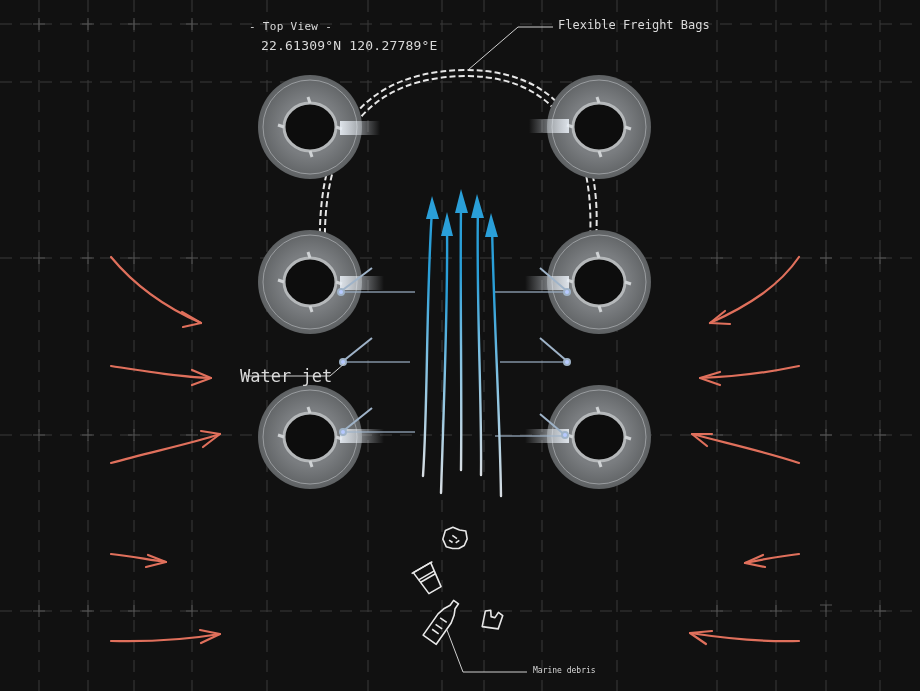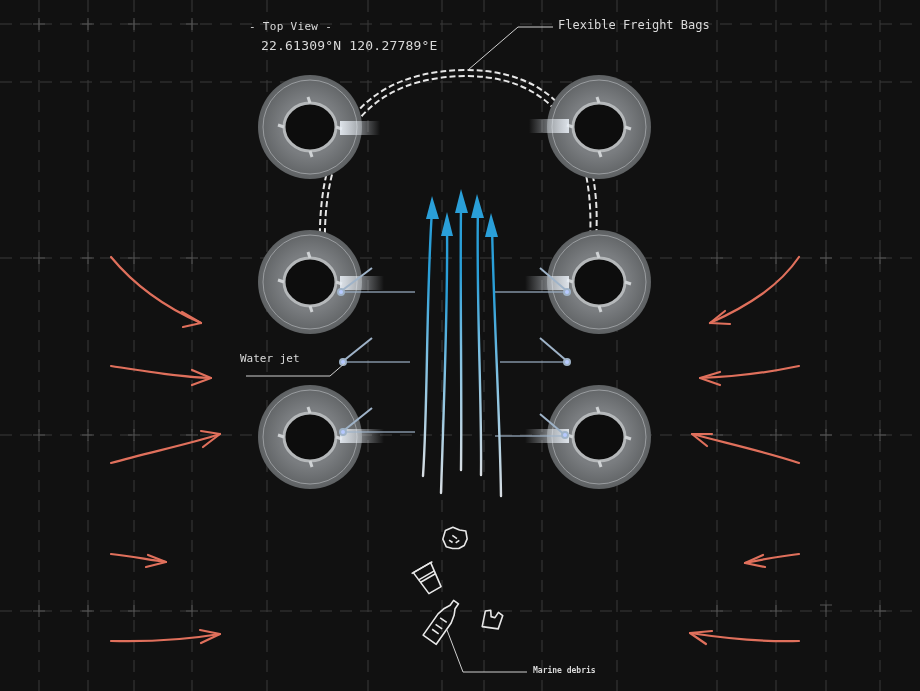--- a/index.html
+++ b/index.html
@@ -4,22 +4,22 @@
 <style>
   html, body { margin:0; padding:0; background:#111111; }
   body { width:920px; height:691px; overflow:hidden; position:relative;
          font-family:"DejaVu Sans Mono", "Liberation Mono", monospace; }
   #stage { position:absolute; left:0; top:0; width:920px; height:691px; }
   .label { position:absolute; color:#d9d9d9; white-space:nowrap;
            font-family:"DejaVu Sans Mono", "Liberation Mono", monospace; }
   .title { left:249px; top:20px; font-size:11px; letter-spacing:0.3px; }
   .coords { left:249px; top:38px; font-size:13px; letter-spacing:0.2px;margin-left:12px; }
   .lbl-bags { left:558px; top:18px; font-size:12px; }
-  .lbl-jet { left:240px; top:352px; font-size:11px; }
-  .lbl-debris { left:533px; top:666px; font-size:8px;font-weight:bold; }
+  .lbl-jet { left:240px; top:366px; font-size:17px; }
+  .lbl-debris { left:533px; top:666px; font-size:8px; }
 </style>
 </head>
 <body>
 
 <div id="stage">
 <svg width="920" height="691" viewBox="0 0 920 691" xmlns="http://www.w3.org/2000/svg">
   <defs>
     <radialGradient id="buoyGrad" cx="50%" cy="50%" r="50%">
       <stop offset="55%" stop-color="#7a7d80"></stop>
       <stop offset="100%" stop-color="#5e6163"></stop>

